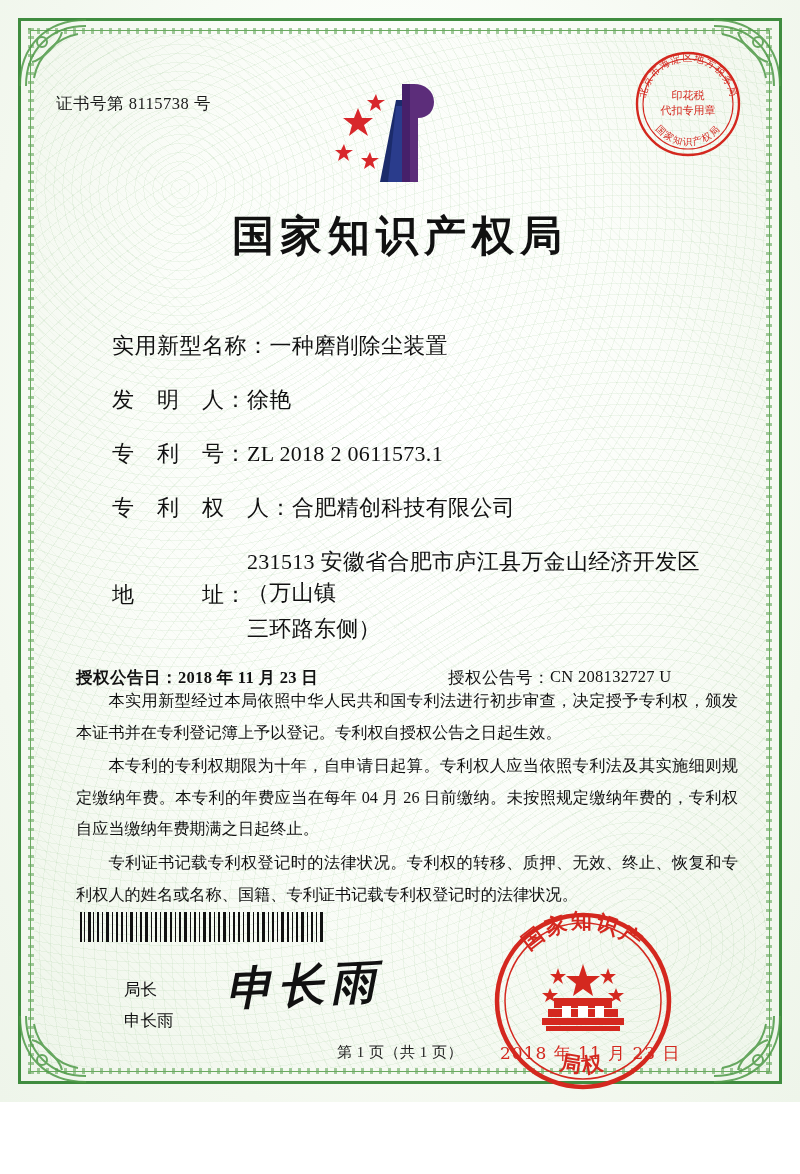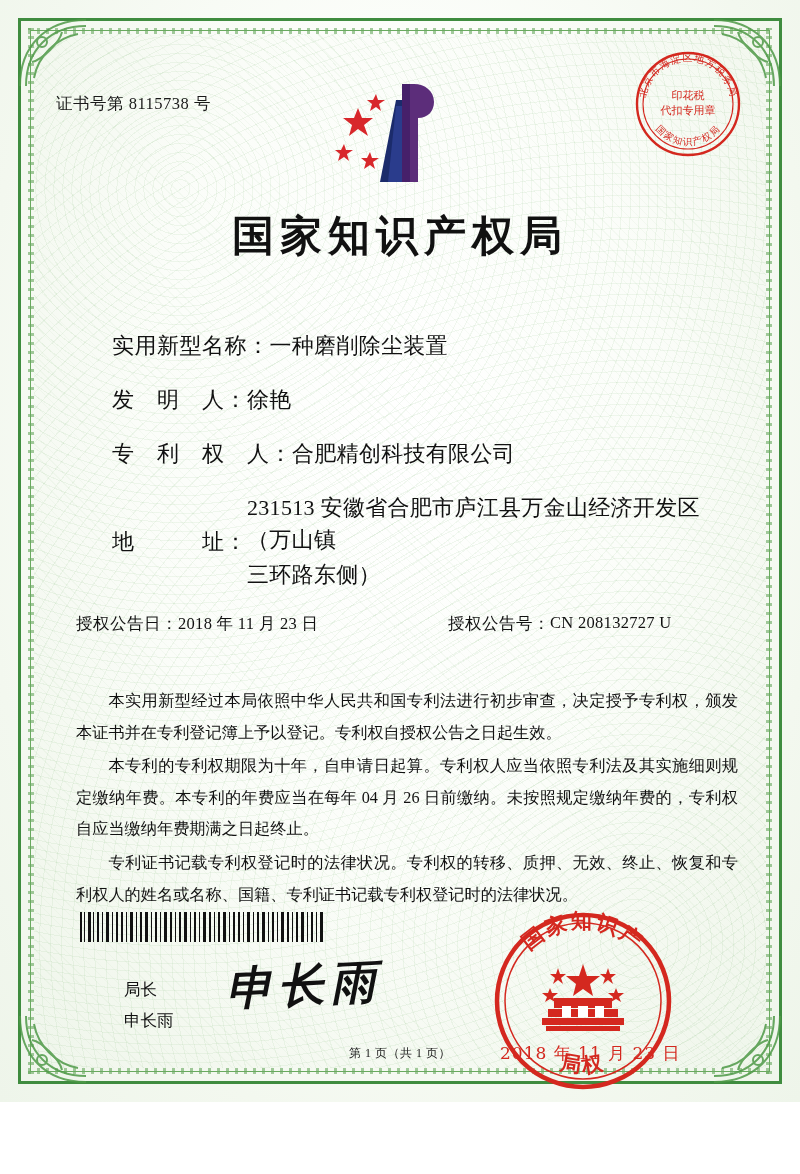--- a/index.html
+++ b/index.html
@@ -130,21 +130,21 @@
   .field-value .sub-line {
     display: block;
     margin-top: 4px;
   }
   .row-two-col {
     display: flex;
     margin-bottom: 16px;
     font-size: 16.5px;
     color: #111;
   }
-  .row-two-col .col-a { flex: 0 0 372px; display: flex; }
+  .row-two-col .col-a { flex: 0 0 372px; display: flex; font-weight: bold; }
   .row-two-col .col-b { flex: 1 1 auto; display: flex; }
 
   
   .body-text {
     position: absolute;
     left: 76px;
     right: 62px;
     top: 686px;
     font-size: 16.2px;
     line-height: 1.95;
@@ -206,21 +206,21 @@
     font-family: "DejaVu Serif", "Liberation Serif", serif;
   }
 
   
   .footer {
     position: absolute;
     left: 0;
     right: 0;
     bottom: 40px;
     text-align: center;
-    font-size: 12px;
+    font-size: 15px;
     color: #222;
     letter-spacing: 0.5px;
   }
 </style>
 </head>
 <body>
 
 <div id="page">
 
   <div class="border-outer"></div>
@@ -304,20 +304,24 @@
     <div class="field-row">
       <span class="field-label">实用新型名称：</span>
       <span class="field-value">一种磨削除尘装置</span>
     </div>
 
     <div class="field-row">
       <span class="field-label">发　明　人：</span>
       <span class="field-value">徐艳</span>
     </div>
 
+    <div class="field-row">
+      <span class="field-label">专　利　号：</span>
+      <span class="field-value">ZL 2018 2 0611573.1</span>
+    </div>
 
 
     <div class="field-row">
       <span class="field-label">专　利　权　人：</span>
       <span class="field-value">合肥精创科技有限公司</span>
     </div>
 
     <div class="field-row">
       <span class="field-label">地　　　址：</span>
       <span class="field-value">

